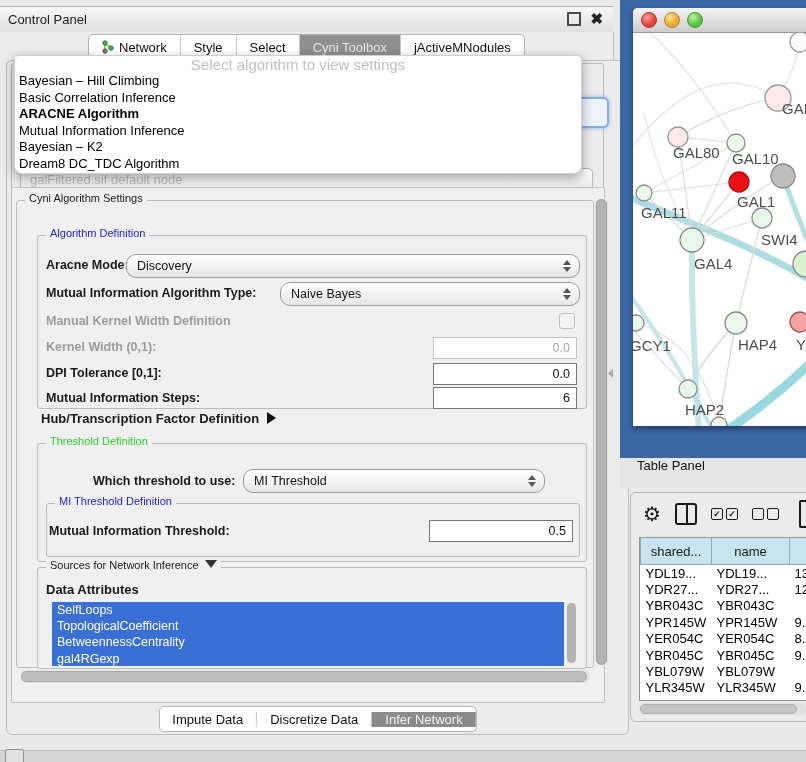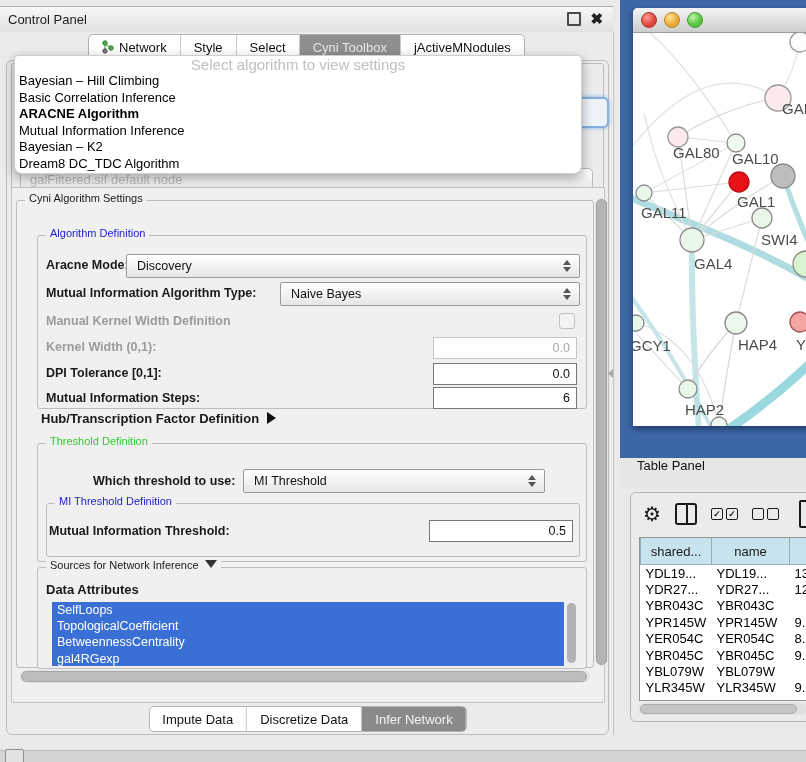--- a/index.html
+++ b/index.html
@@ -13,25 +13,25 @@
   .cp-win-btns{position:absolute;right:10px;top:5px;display:flex;gap:9px;align-items:center;}
   .float-ico{width:10px;height:10px;border:2px solid #4a4a4a;border-radius:1px;background:transparent;}
   .close-ico{font-size:15px;font-weight:bold;color:#222;line-height:10px;}
   .cp-bg{position:absolute;left:0;top:32px;width:613px;height:703px;background:#ececec;border-right:1px solid #c6c6c6;}
   
   .segbar{position:absolute;display:flex;background:#fff;border:1px solid #b2b2b2;border-radius:5px;overflow:hidden;height:24px;}
   .seg{display:flex;align-items:center;gap:5px;padding:0 13px;font-size:13px;color:#111;border-right:1px solid #c9c9c9;cursor:default;white-space:nowrap;}
   .seg:last-child{border-right:none;}
   .seg.sel{background:#8f8f8f;color:#e6e6e6;}
   .topsegs{left:88px;top:34px;}
-  .botsegs{left:50%;transform:translateX(-50%);}
+  .botsegs{left:50%;transform:translateX(-50%);align-items:center;}
   .net-ico svg{display:block;}
   
   .cp-outer{position:absolute;left:6px;top:60px;width:601px;height:673px;background:#ececec;
-    border:1px solid #bdbdbd;border-radius:6px;}
+    border:1px solid #bdbdbd;border-radius:6px;padding-left:20px;}
   .gb{position:absolute;border:1px solid #bdbdbd;border-radius:3px;}
   .gb>.legend{position:absolute;top:-9px;left:8px;background:inherit;padding:0 4px;font-size:11px;white-space:nowrap;}
   .hidden-group{left:4px;top:2px;width:591px;height:128px;background:#ececec;}
   .hidden-combo{position:absolute;left:8px;top:104px;right:10px;height:22px;border:1px solid #b9b9b9;border-radius:5px;
      background:linear-gradient(#fff,#e7e7e7);color:#bcbcbc;line-height:22px;padding-left:9px;overflow:hidden;}
   .focus-combo{position:absolute;left:558px;top:36px;width:40px;height:27px;border:2px solid #88aede;border-radius:6px;
      background:#eef3fa;box-shadow:0 0 4px #8cb2e2;}
   
   .popup{position:absolute;left:14px;top:55px;width:566px;height:117px;background:#fff;
     border:1px solid #cfcfcf;border-radius:4px 4px 8px 8px;box-shadow:0 4px 12px rgba(0,0,0,.35);z-index:30;}
@@ -42,21 +42,21 @@
   .settings{position:absolute;left:4px;top:126px;width:592px;height:514px;background:#f0f0f0;
      border:1px solid #c2c2c2;border-radius:2px;}
   .gb-main{left:4px;top:12px;width:576px;height:466px;background:#f0f0f0;}
   .vscroll{position:absolute;left:583px;top:10px;width:13px;height:468px;background:#e4e4e4;border-radius:7px;}
   .vscroll .thumb{position:absolute;left:1px;right:1px;top:1px;bottom:1px;background:#b4b4b4;border:1px solid #a0a0a0;border-radius:6px;}
   .gb-algo{left:20px;top:34px;width:548px;height:172px;background:#f0f0f0;}
   .legend-blue{color:#2323cd;}
   .legend-green{color:#2ecc2e;}
   .lbl{position:absolute;font-weight:bold;font-size:12.5px;color:#1a1a1a;white-space:nowrap;}
   .lbl.dis{color:#9b9b9b;}
-  .combo{position:absolute;height:22px;border:1px solid #9a9a9a;border-radius:2px;
+  .combo{position:absolute;height:22px;border:1px solid #9a9a9a;border-radius:10px;
      background:linear-gradient(#ffffff,#e6e6e6);display:flex;align-items:center;font-size:12.5px;color:#111;}
   .combo .txt{padding-left:10px;flex:1;white-space:nowrap;overflow:hidden;}
   .stepper{width:16px;display:flex;flex-direction:column;align-items:center;gap:2px;margin-right:4px;}
   .stepper i{width:0;height:0;border-left:4px solid transparent;border-right:4px solid transparent;}
   .stepper .up{border-bottom:5px solid #555;}
   .stepper .dn{border-top:5px solid #555;}
   .tfield{position:absolute;height:20px;background:#fff;border:1px solid #777;font-size:12.5px;
      text-align:right;padding-right:6px;line-height:20px;color:#111;}
   .tfield.dis{border:1px solid #c6c6c6;color:#a8a8a8;}
   .checkbox{position:absolute;width:14px;height:14px;border:1px solid #c2c2c2;border-radius:3px;background:#f4f4f4;}

